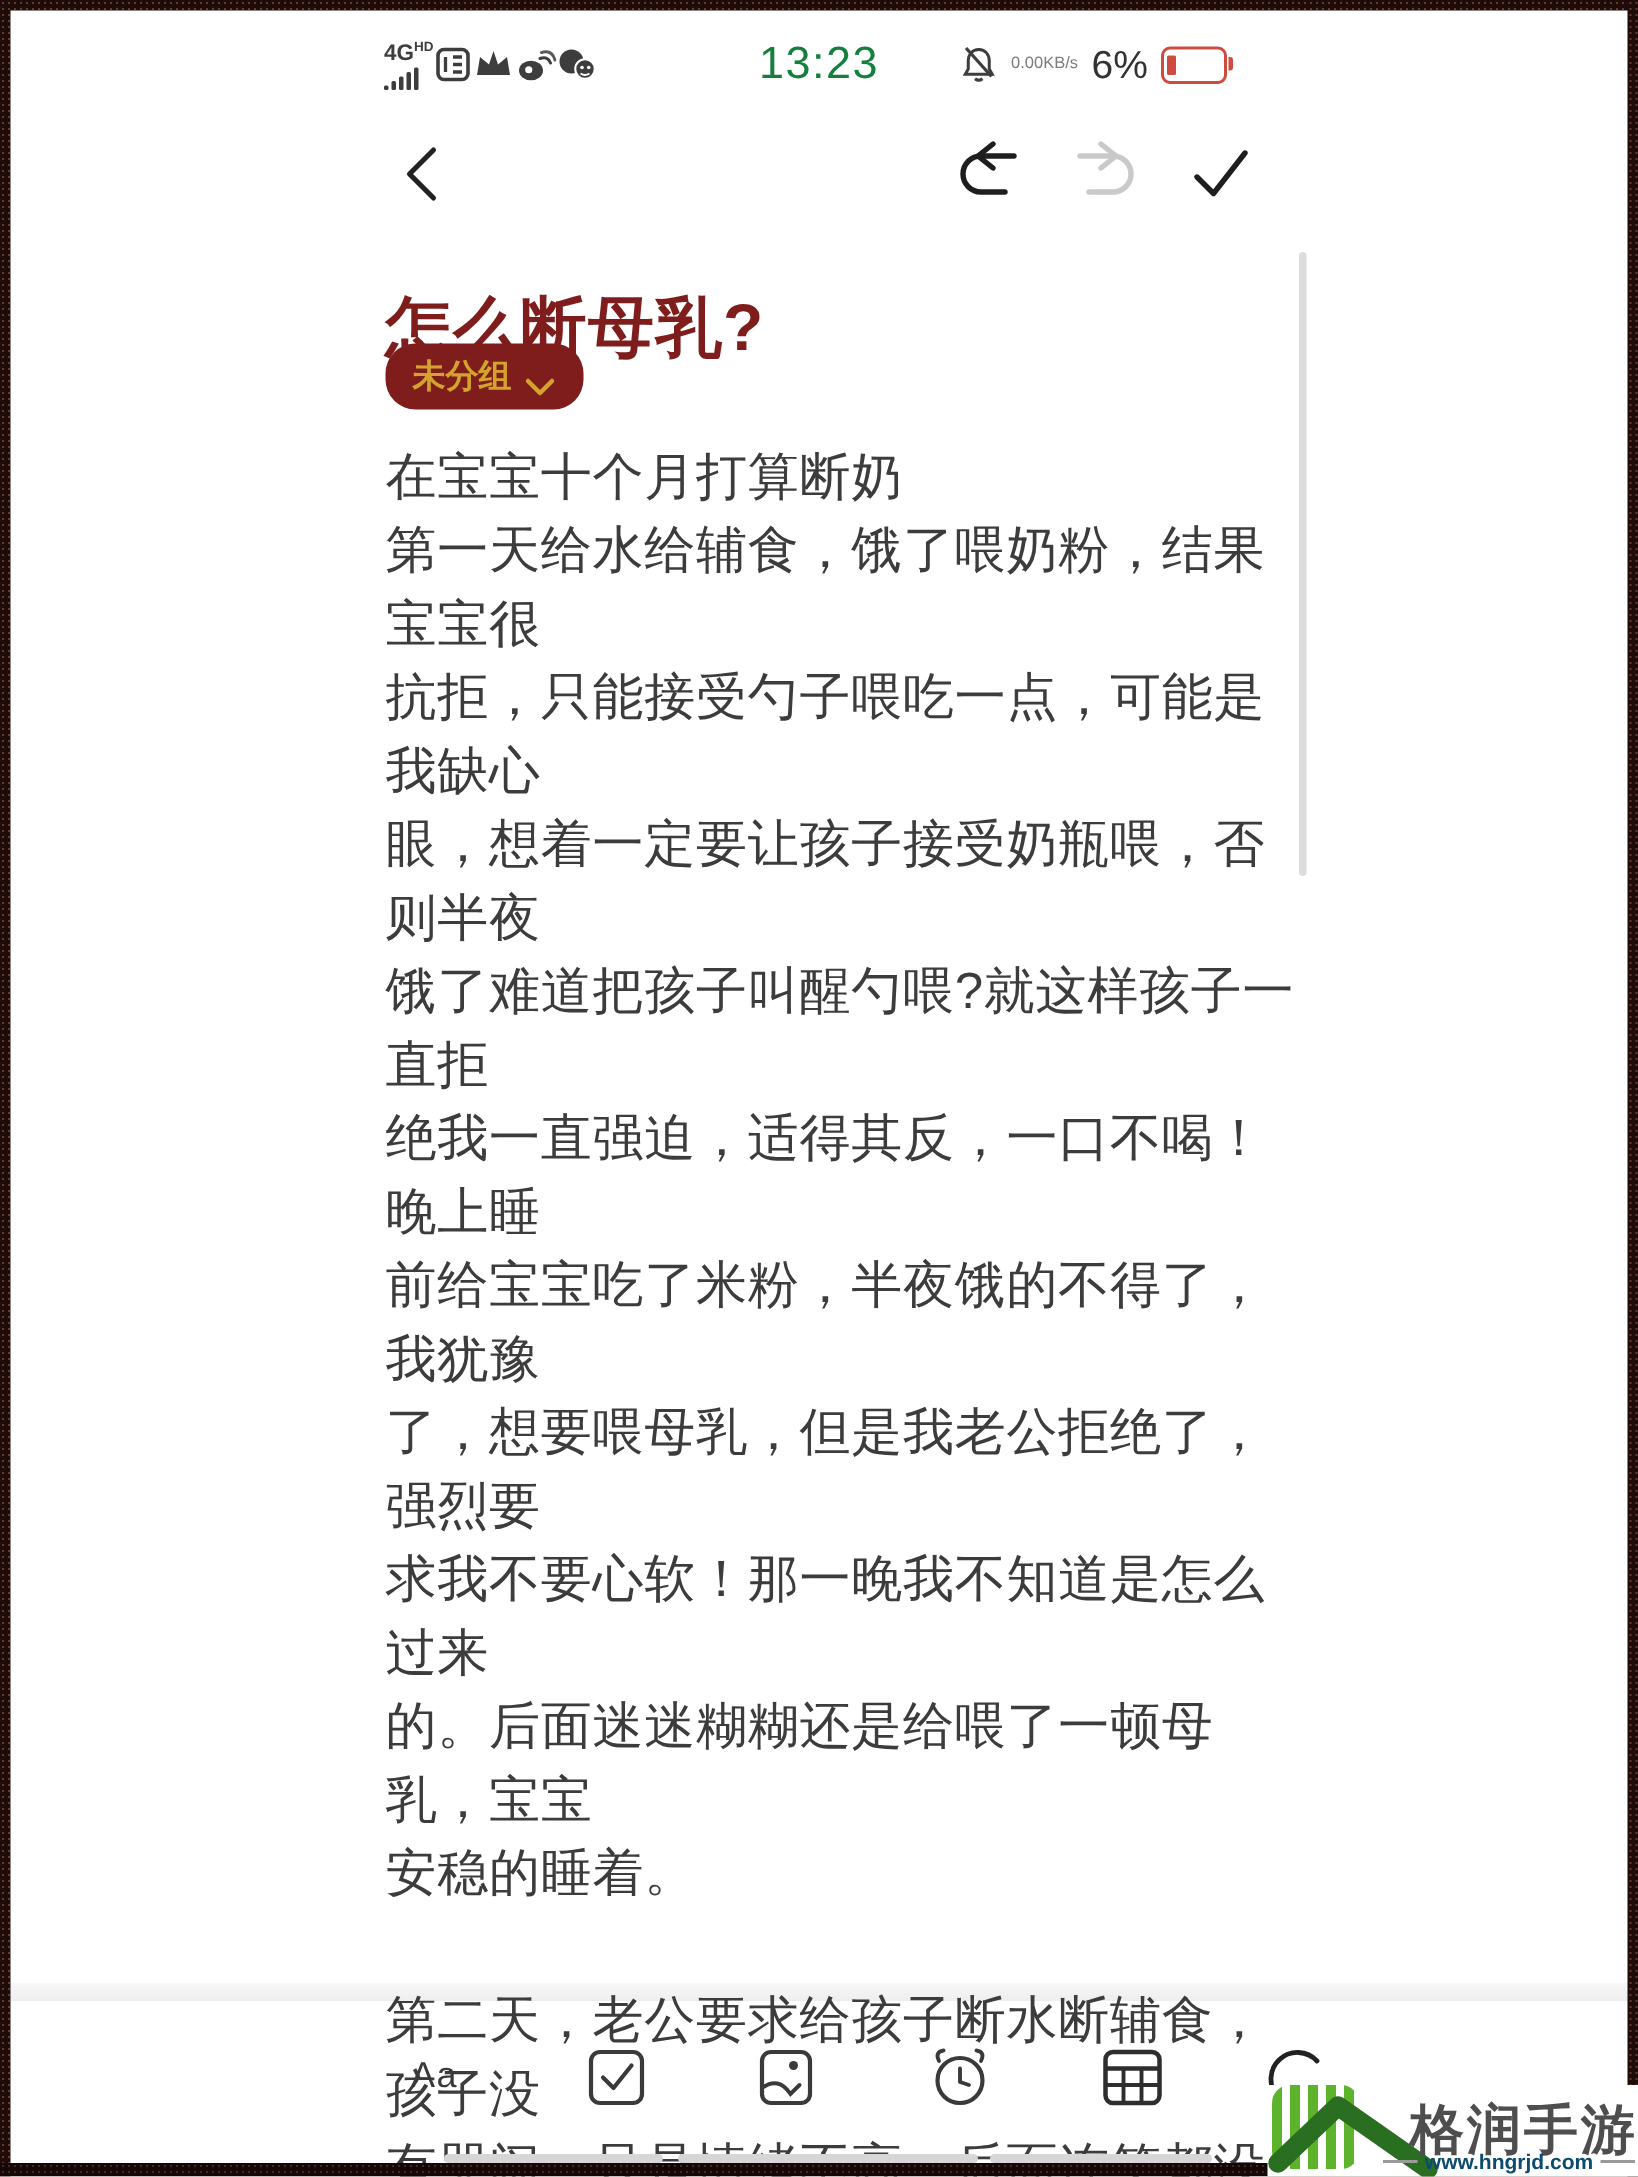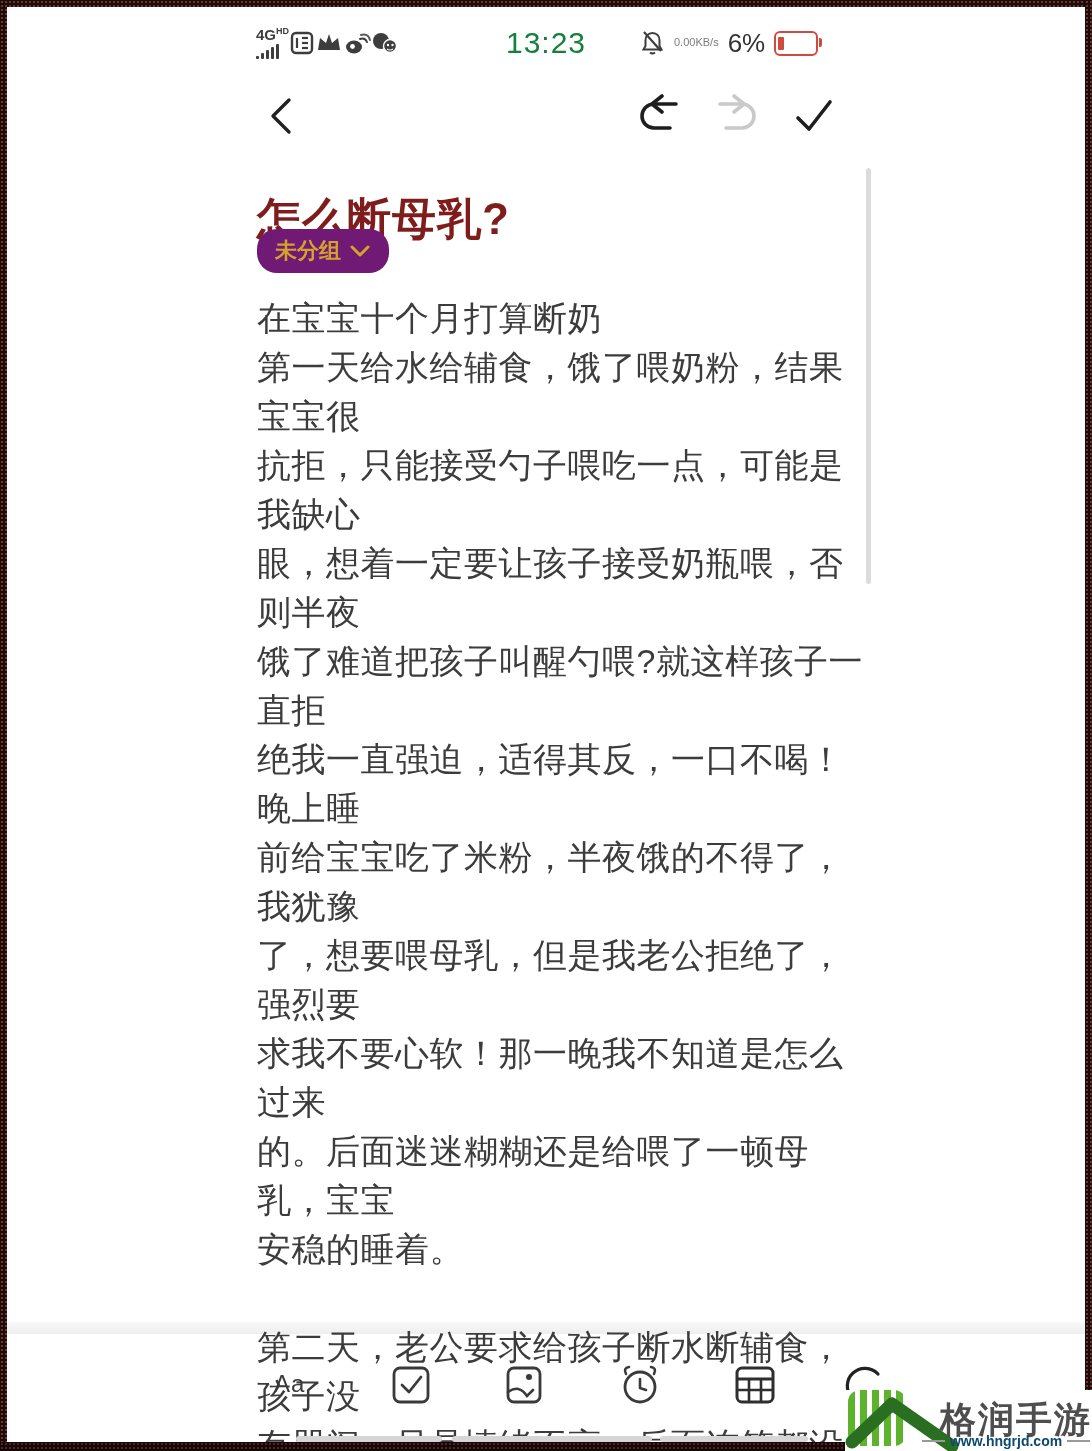--- a/index.html
+++ b/index.html
@@ -36,21 +36,21 @@
   .battery .nub{position:absolute;right:-6px;top:5px;width:3px;height:9px;background:#cf4b3f;border-radius:0 2px 2px 0;}
 
   
   .icon-btn{position:absolute;z-index:2;background:none;border:none;padding:0;cursor:pointer;}
   svg{display:block;}
 
   
   .note-title{position:absolute;left:257px;top:162px;font-size:44px;line-height:56px;
     font-weight:700;color:#7f1d1d;letter-spacing:1px;z-index:2;}
   .meta-row{position:absolute;left:257px;top:229px;display:flex;align-items:center;gap:26px;z-index:2;}
-  .cat-pill{display:flex;align-items:center;gap:8px;background:#701a75;border:none;
+  .cat-pill{display:flex;align-items:flex-end;gap:8px;background:#7f1d1d;border:none;
     border-radius:20px;padding:7px 18px;cursor:pointer;}
   .cat-pill .cat-label{font-size:22px;color:#d3a32c;font-weight:600;}
   .meta-info{display:flex;align-items:center;gap:12px;font-size:24px;color:#b3b3b3;}
   .meta-divider{color:#c4c4c4;}
 
   
   .note-body{position:absolute;left:257px;top:294px;width:606px;
     font-size:34px;line-height:49px;color:#3c3c3c;letter-spacing:0.5px;
     white-space:pre-line;z-index:2;}
 

